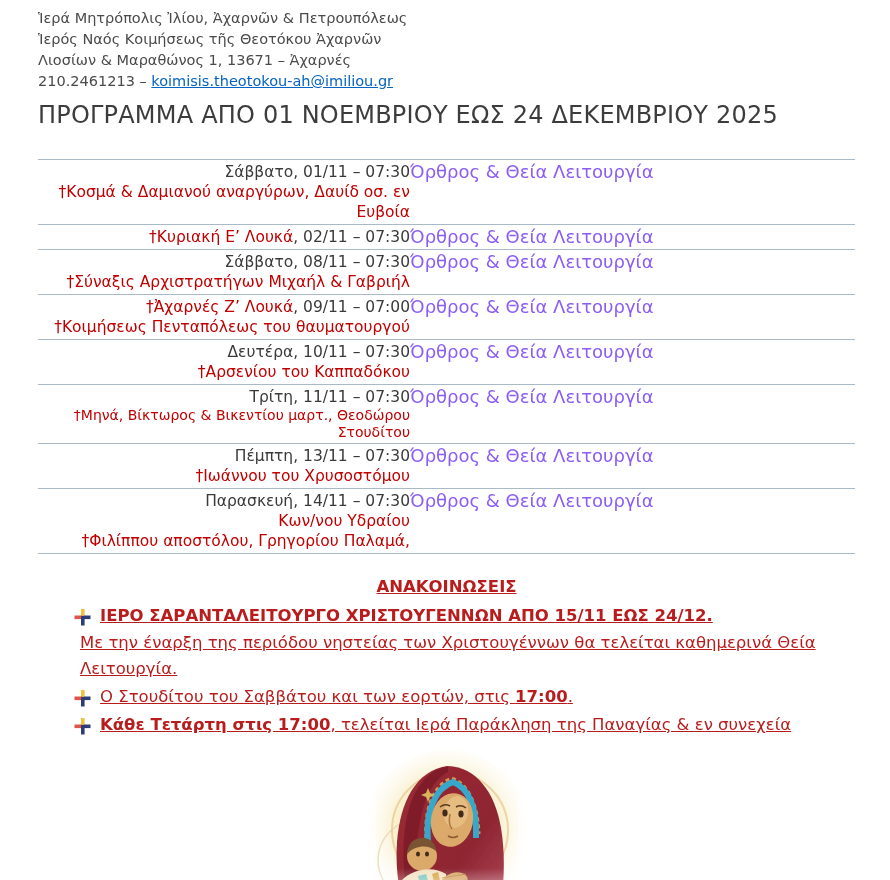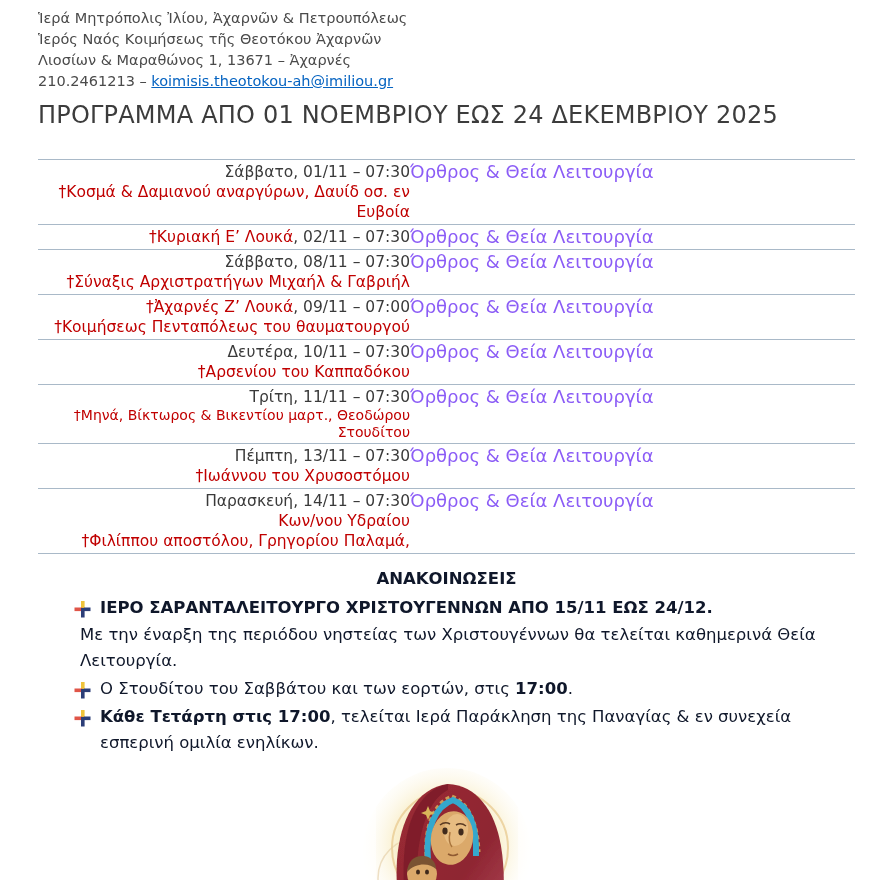--- a/index.html
+++ b/index.html
@@ -22,21 +22,21 @@
   .sched{margin-top:28px;border-top:1px solid #a9b9c8;}
   .trow{display:flex;border-bottom:1px solid #a9b9c8;padding:2px 0 2px;}
   .cell-l{width:372px;text-align:right;font-size:15.5px;line-height:20px;color:#3a3a3a;}
   .cell-r{flex:1;text-align:left;font-size:18px;line-height:20px;color:#8b5cf6;}
   .red{color:#C00000;}
   .saint{font-size:15.5px;line-height:20px;}
   .saint.sm{font-size:14px;line-height:17px;}
   .saint:empty{display:none;}
 
   
-  .ann{margin-top:12px;font-size:16.5px;line-height:26px;color:#0f172a;}
+  .ann{margin-top:20px;font-size:16.5px;line-height:26px;color:#b91c1c;text-decoration:underline;}
   .ann-title{text-align:center;font-weight:bold;font-size:16.5px;margin-bottom:3px;}
   .ann-item{position:relative;padding-left:62px;margin-top:2px;}
   .ann-item .bullet{position:absolute;left:36px;top:5px;width:17px;height:17px;}
   .ann-para{padding-left:42px;margin-top:1px;}
   b{font-weight:bold;}
 
   
   .icon-wrap{display:flex;justify-content:center;margin-top:12px;}
 </style>
 </head>
@@ -151,21 +151,21 @@
 
     <div class="ann-item">
       <span class="bullet">
         <svg width="17" height="17" viewBox="0 0 17 17">
             <rect x="7" y="0" width="3.6" height="7.5" fill="#EFC33B"></rect>
             <rect x="0.5" y="6.5" width="8" height="3.6" fill="#E05548"></rect>
             <rect x="7" y="7" width="3.6" height="9.5" fill="#2C3E78"></rect>
             <rect x="9.8" y="6.5" width="6.7" height="3.6" fill="#2C3E78"></rect>
           </svg>
       </span>
-      <b>Κάθε Τετάρτη στις 17:00</b><span>, τελείται Ιερά Παράκληση της Παναγίας &amp; εν συνεχεία</span><br><span>εσπερινή ομιλία ενηλίκων.</span>
+      <b>Κάθε Τετάρτη στις 17:00</b><span>, τελείται Ιερά Παράκληση της Παναγίας &amp; εν συνεχεία</span><br>
     </div>
   </div>
 
   <div class="icon-wrap">
     <svg width="170" height="172" viewBox="0 0 170 172">
       <defs>
         <radialGradient id="glow" cx="50%" cy="46%" r="55%">
           <stop offset="0%" stop-color="#F6E7AE" stop-opacity="0.95"></stop>
           <stop offset="55%" stop-color="#F8ECC2" stop-opacity="0.8"></stop>
           <stop offset="100%" stop-color="#FFFFFF" stop-opacity="0"></stop>

